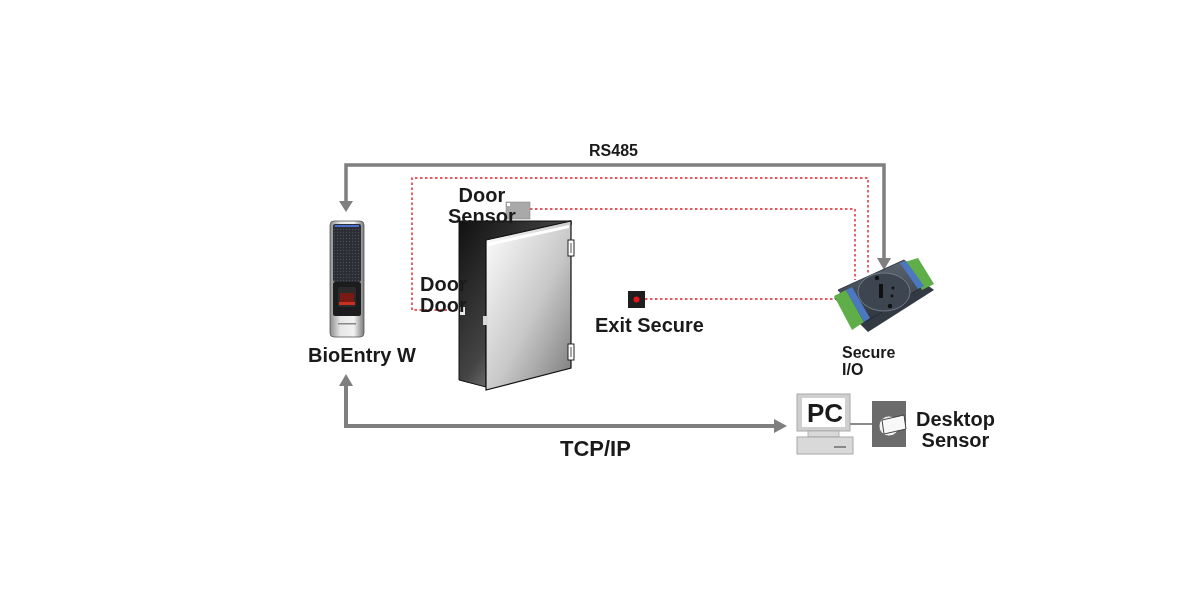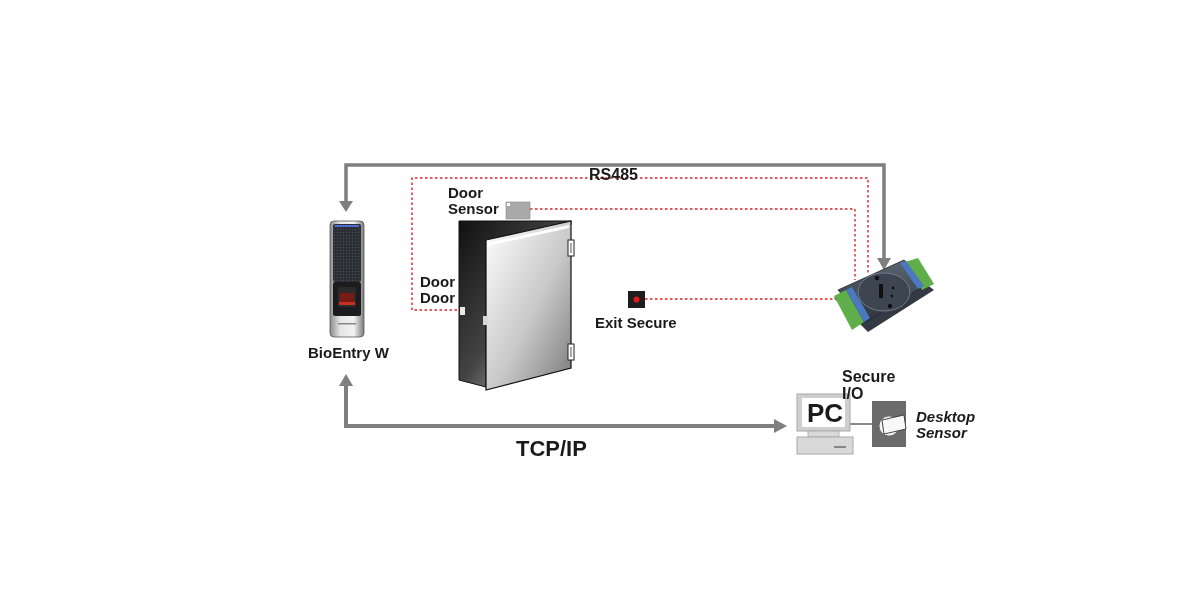--- a/index.html
+++ b/index.html
@@ -1,22 +1,22 @@
 <!DOCTYPE html>
 <html><head>
 <meta charset="utf-8">
 <style>
   html, body { margin: 0; padding: 0; background: #ffffff; }
   body { width: 1204px; height: 600px; position: relative; overflow: hidden;
          font-family: "Liberation Sans", sans-serif; }
   svg { position: absolute; left: 0; top: 0; }
   .lbl { position: absolute; font-family: "Liberation Sans", sans-serif; font-weight: bold;
          color: #1a1a1a; line-height: 1.05; white-space: nowrap; }
-  .lbl.sm { font-size: 15px; }
-  .lbl.md { font-size: 16px; margin-top: 24px; }
+  .lbl.sm { font-size: 20px; text-align: center; }
+  .lbl.md { font-size: 16px; }
   .lbl.lg { font-size: 22px; }
   .center { text-align: left; }
 </style>
 </head>
 <body>
 
 <svg width="1204" height="600" viewBox="0 0 1204 600">
   <defs>
     <linearGradient id="doorFront" x1="0" y1="0" x2="1" y2="1">
       <stop offset="0" stop-color="#ffffff"></stop>
@@ -145,20 +145,20 @@
 
 <div class="lbl sm" style="left:308px; top:345px;">BioEntry W</div>
 
 <div class="lbl sm" style="left:595px; top:315px;">Exit Secure</div>
 
 <div class="lbl md center" style="left:842px; top:345px; width:68px;">
   <div>Secure</div>
   <div>I/O</div>
 </div>
 
-<div class="lbl lg" style="left:516px; top:437px;">TCP/IP</div>
+<div class="lbl lg" style="left:560px; top:437px;">TCP/IP</div>
 
 <div class="lbl" style="left:807px; top:400px; font-size:26px;">PC</div>
 
-<div class="lbl sm" style="left:916px; top:409px;font-style:italic;">
+<div class="lbl sm" style="left:916px; top:409px;">
   <div>Desktop</div>
   <div>Sensor</div>
 </div>
 
 </body></html>

